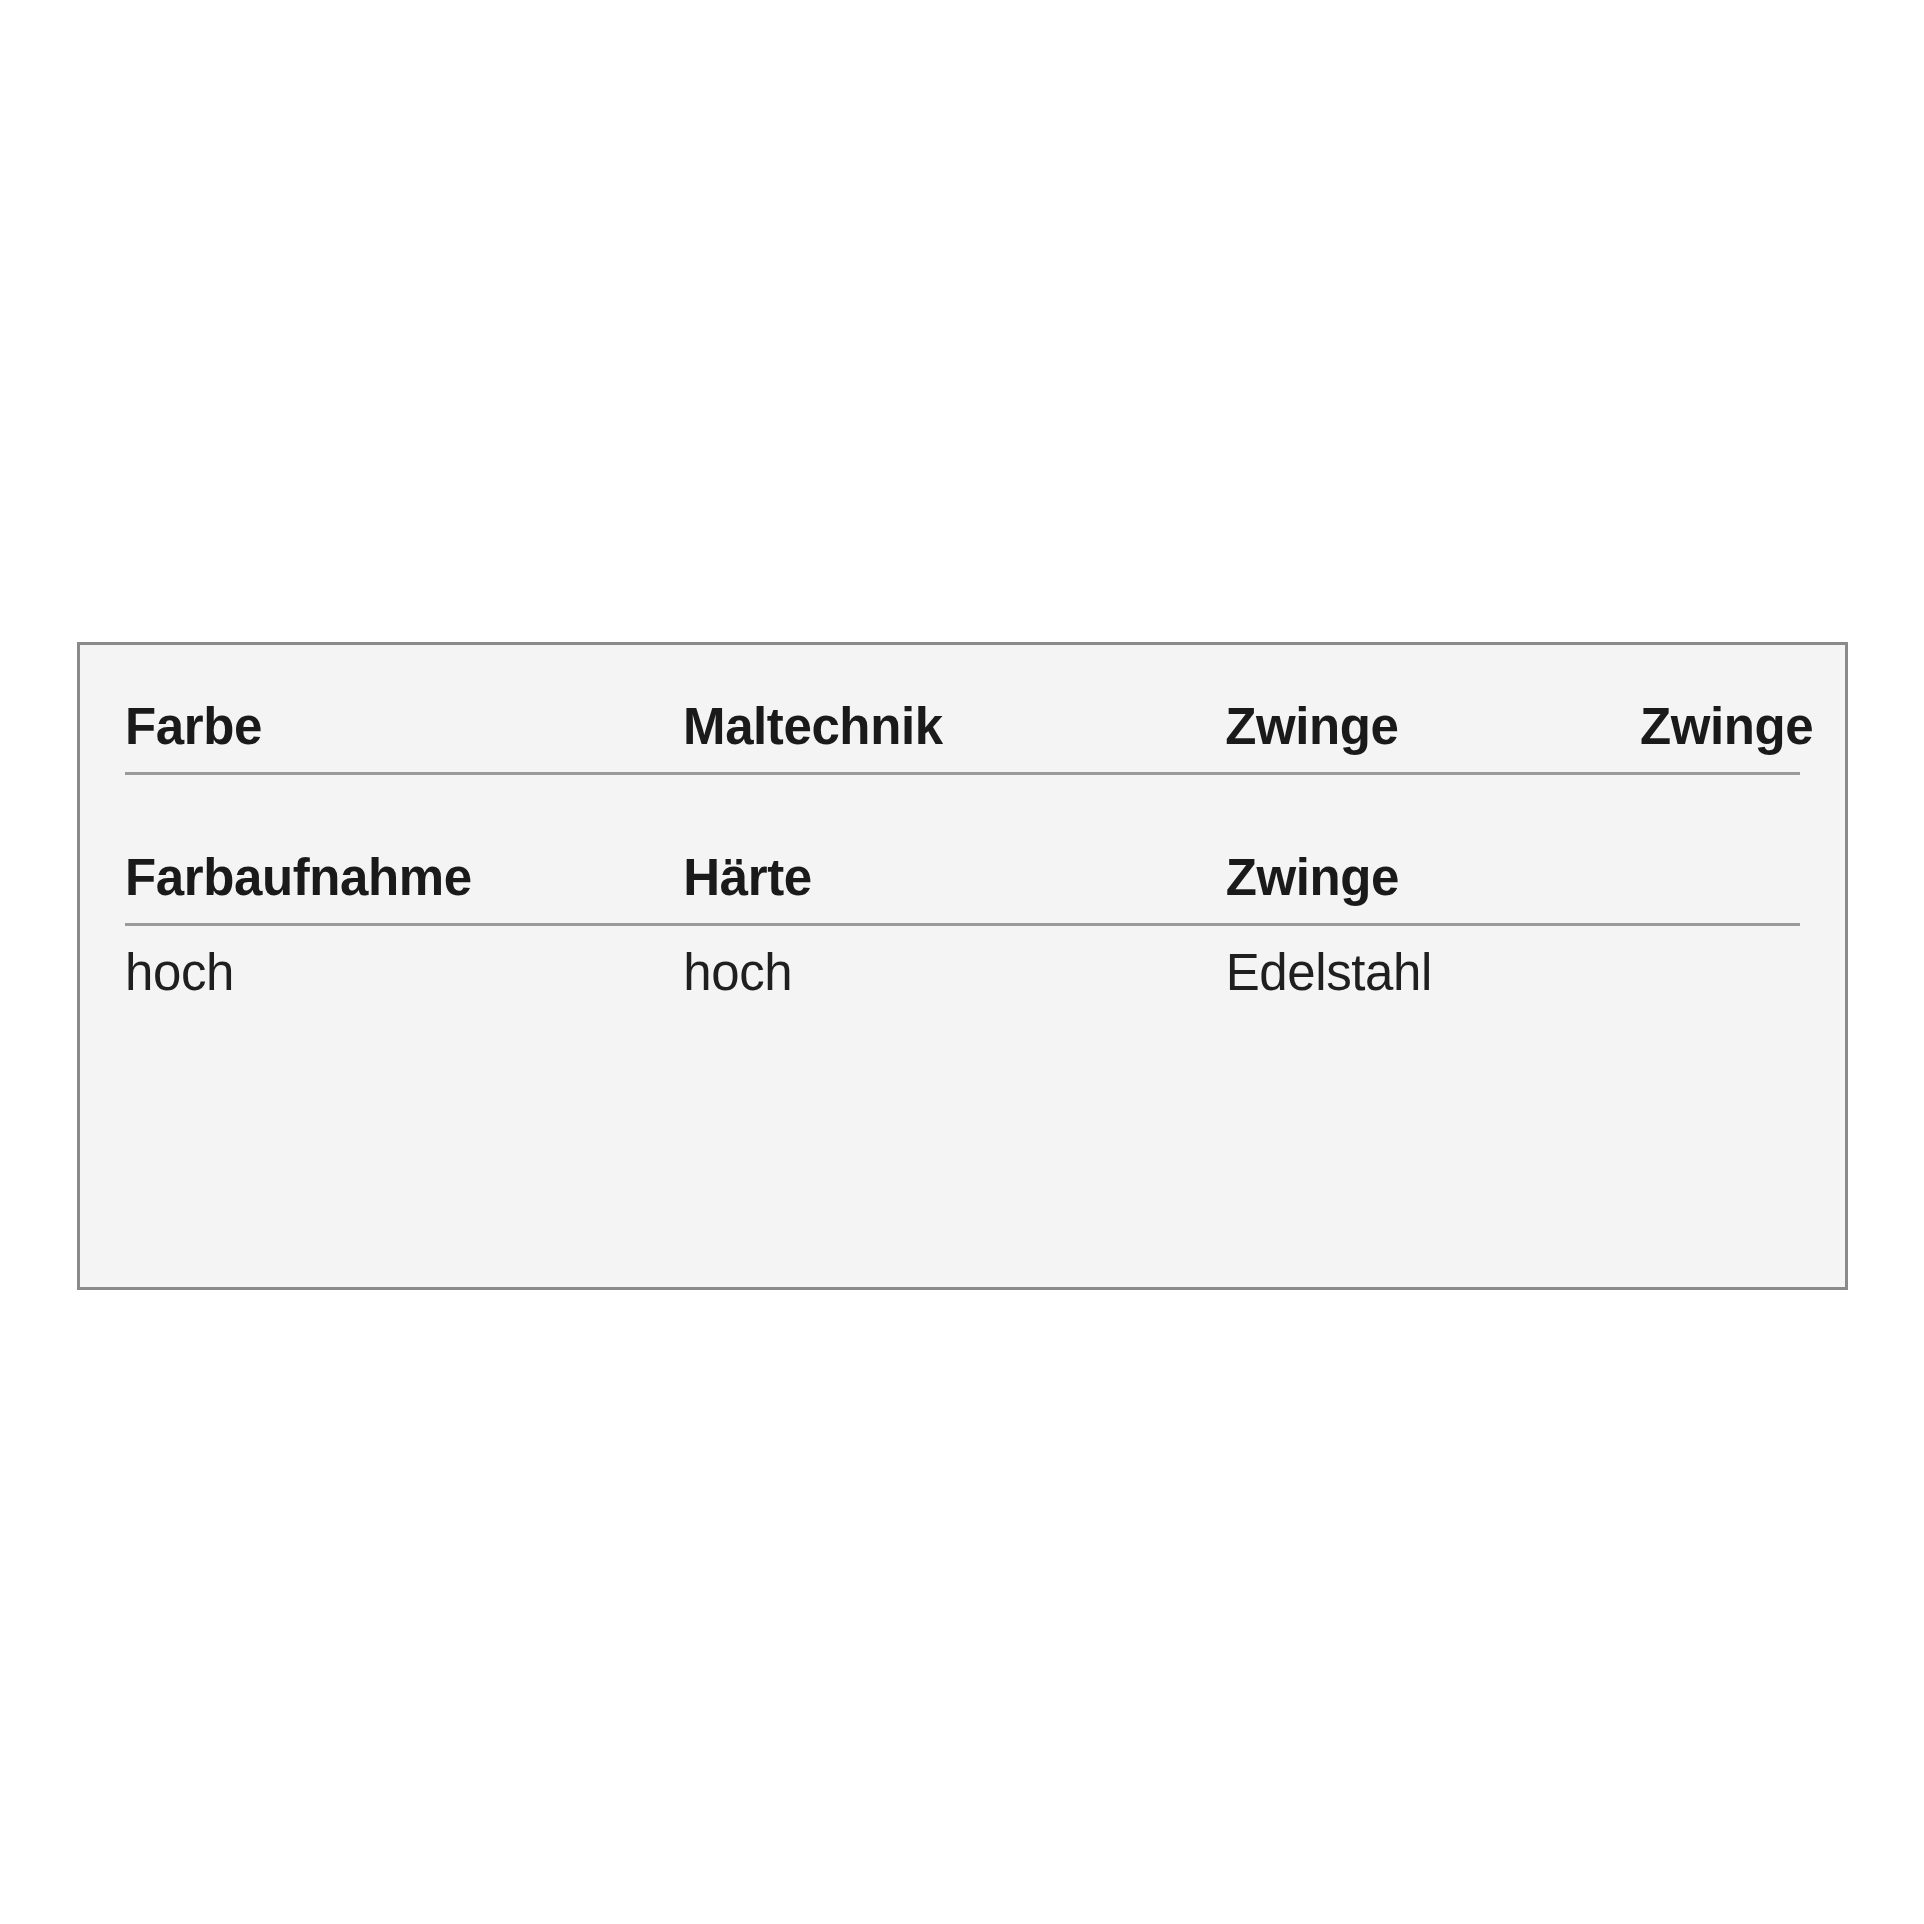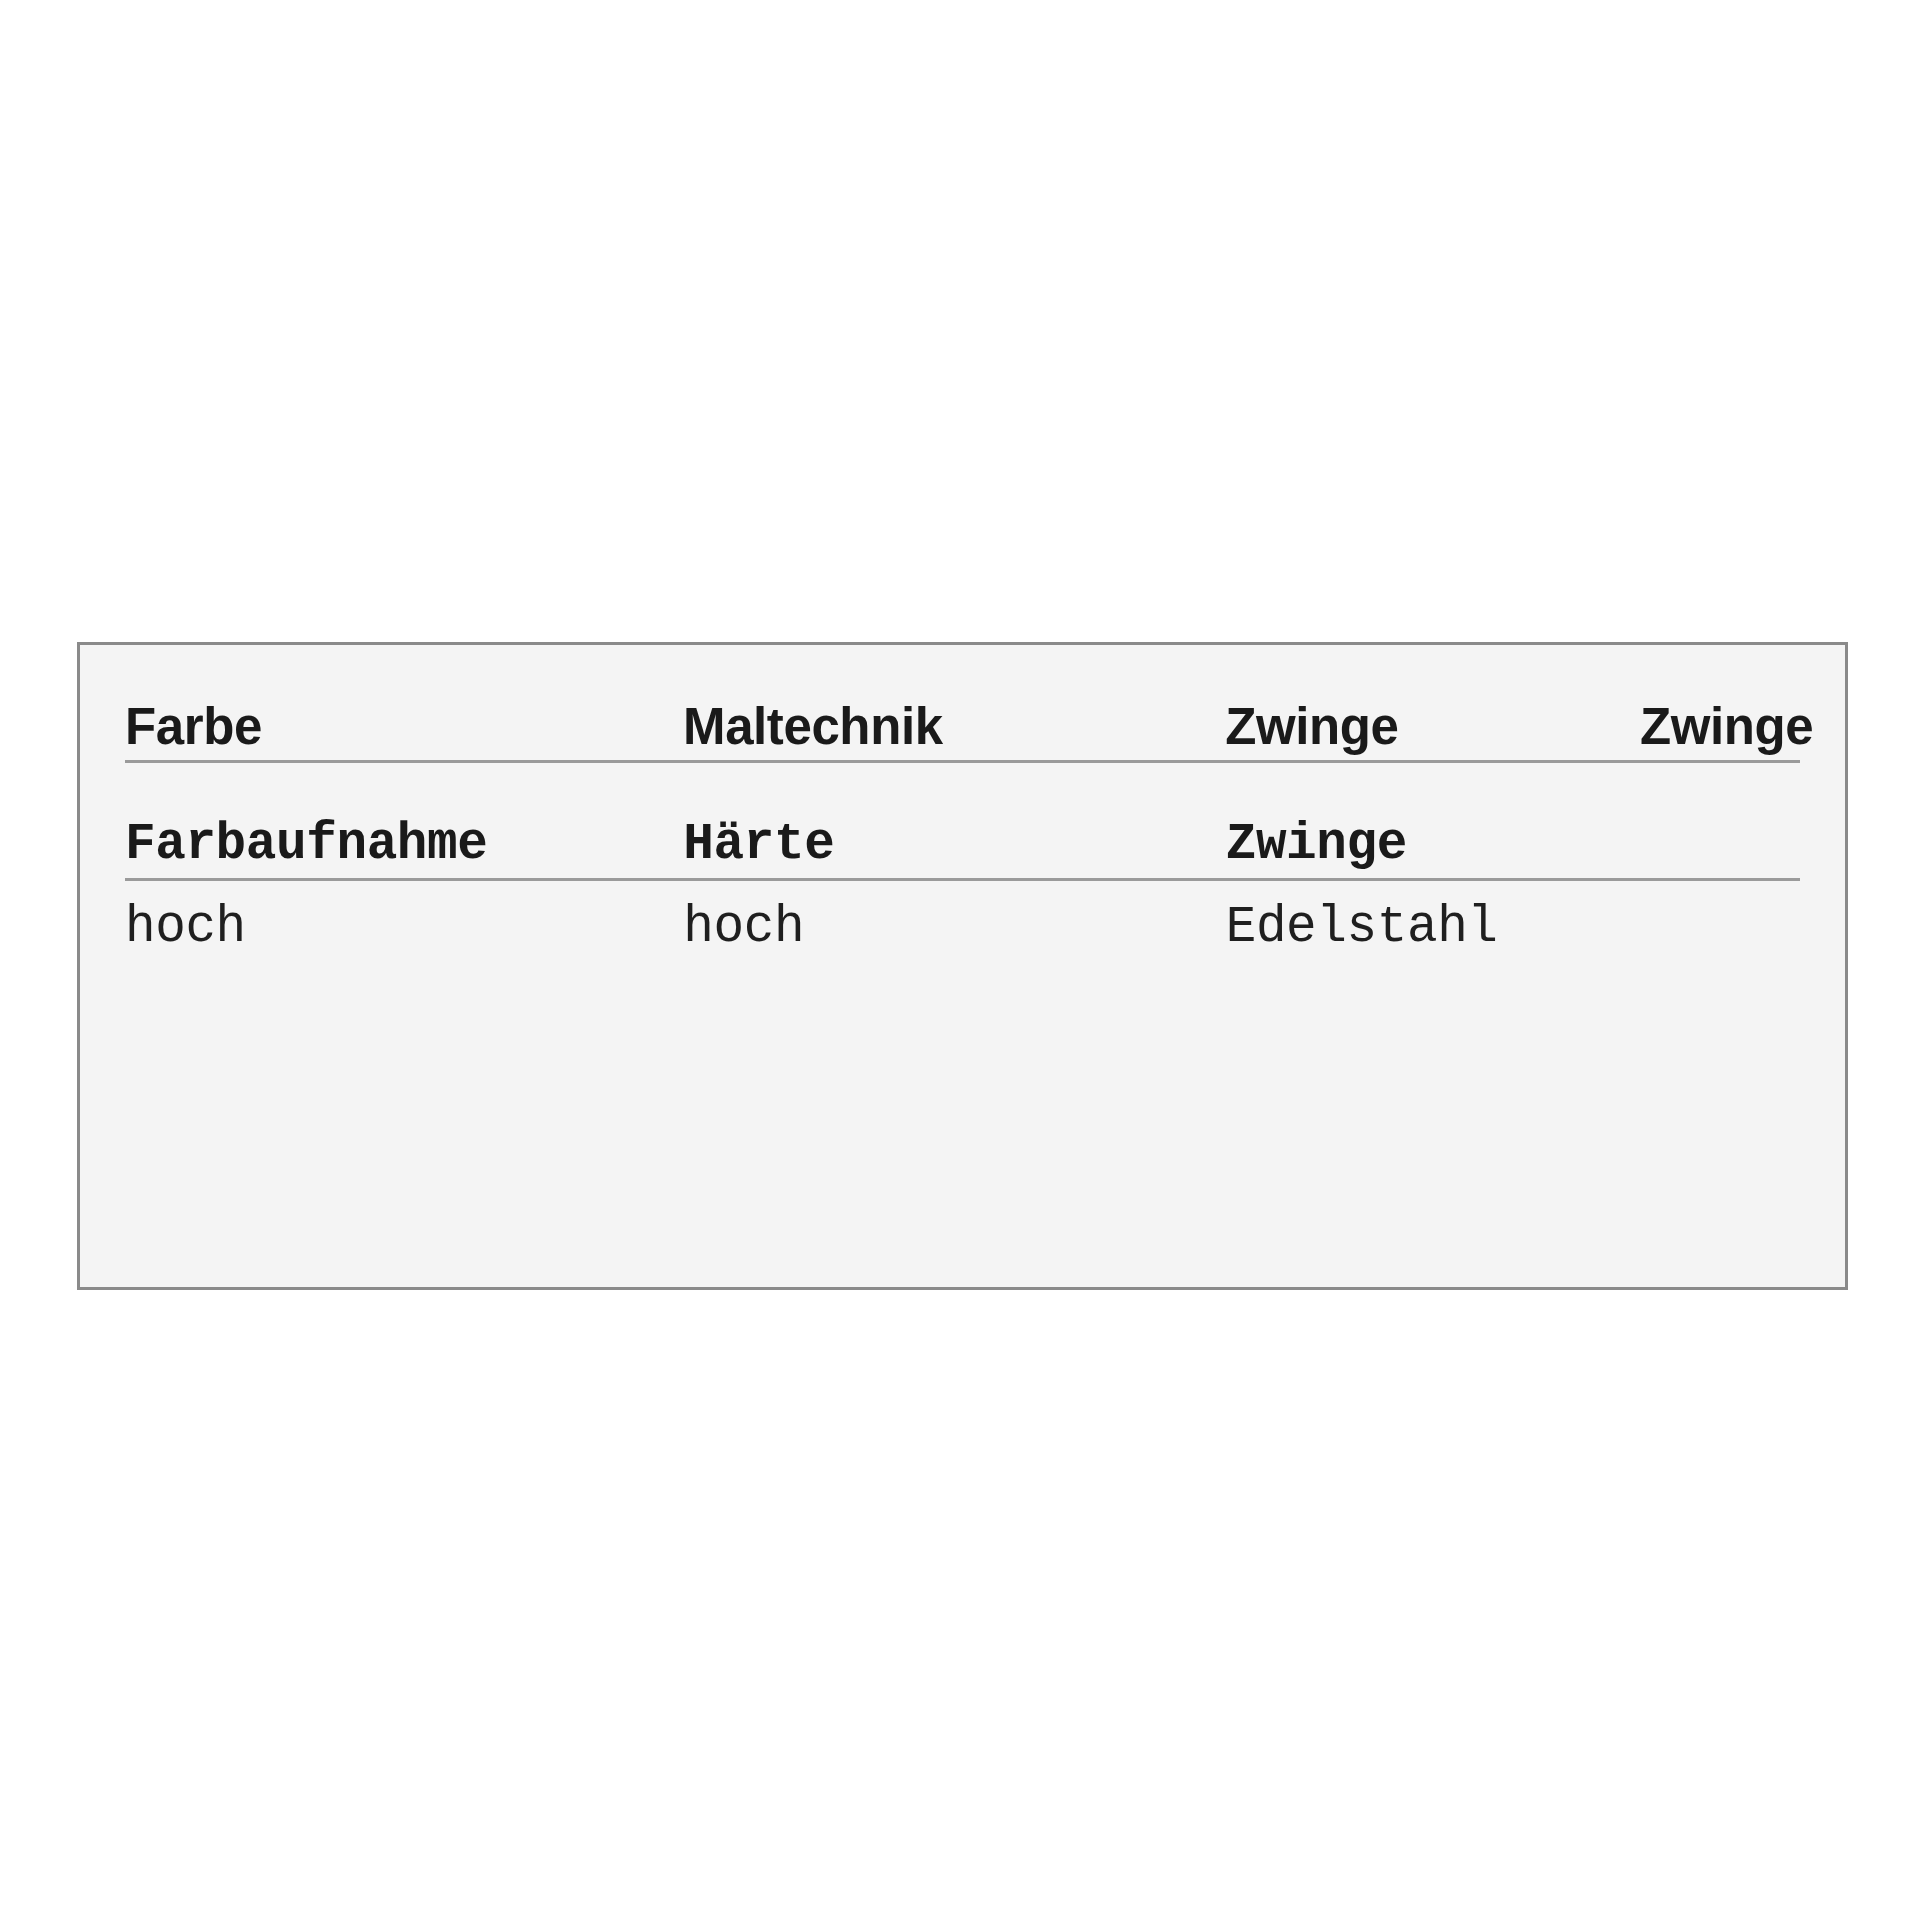--- a/index.html
+++ b/index.html
@@ -31,32 +31,31 @@
     left: 45px;
     right: 45px;
     top: 56px;
   }
 
   .spec-block {
     width: 100%;
   }
 
   .spec-block + .spec-block {
-    margin-top: 56px;
-    font-family: Liberation Mono, monospace;
+    margin-top: 77px;
   }
 
   .spec-row {
     display: flex;
     width: 100%;
     align-items: baseline;
   }
 
   .spec-row.header-row {
-    padding-bottom: 8px;
+    padding-bottom: 20px;
   }
 
   .divider {
     width: 100%;
     height: 3.2px;
     background: #9a9a9a;
   }
 
   .spec-row.value-row {
     padding-top: 21px;

